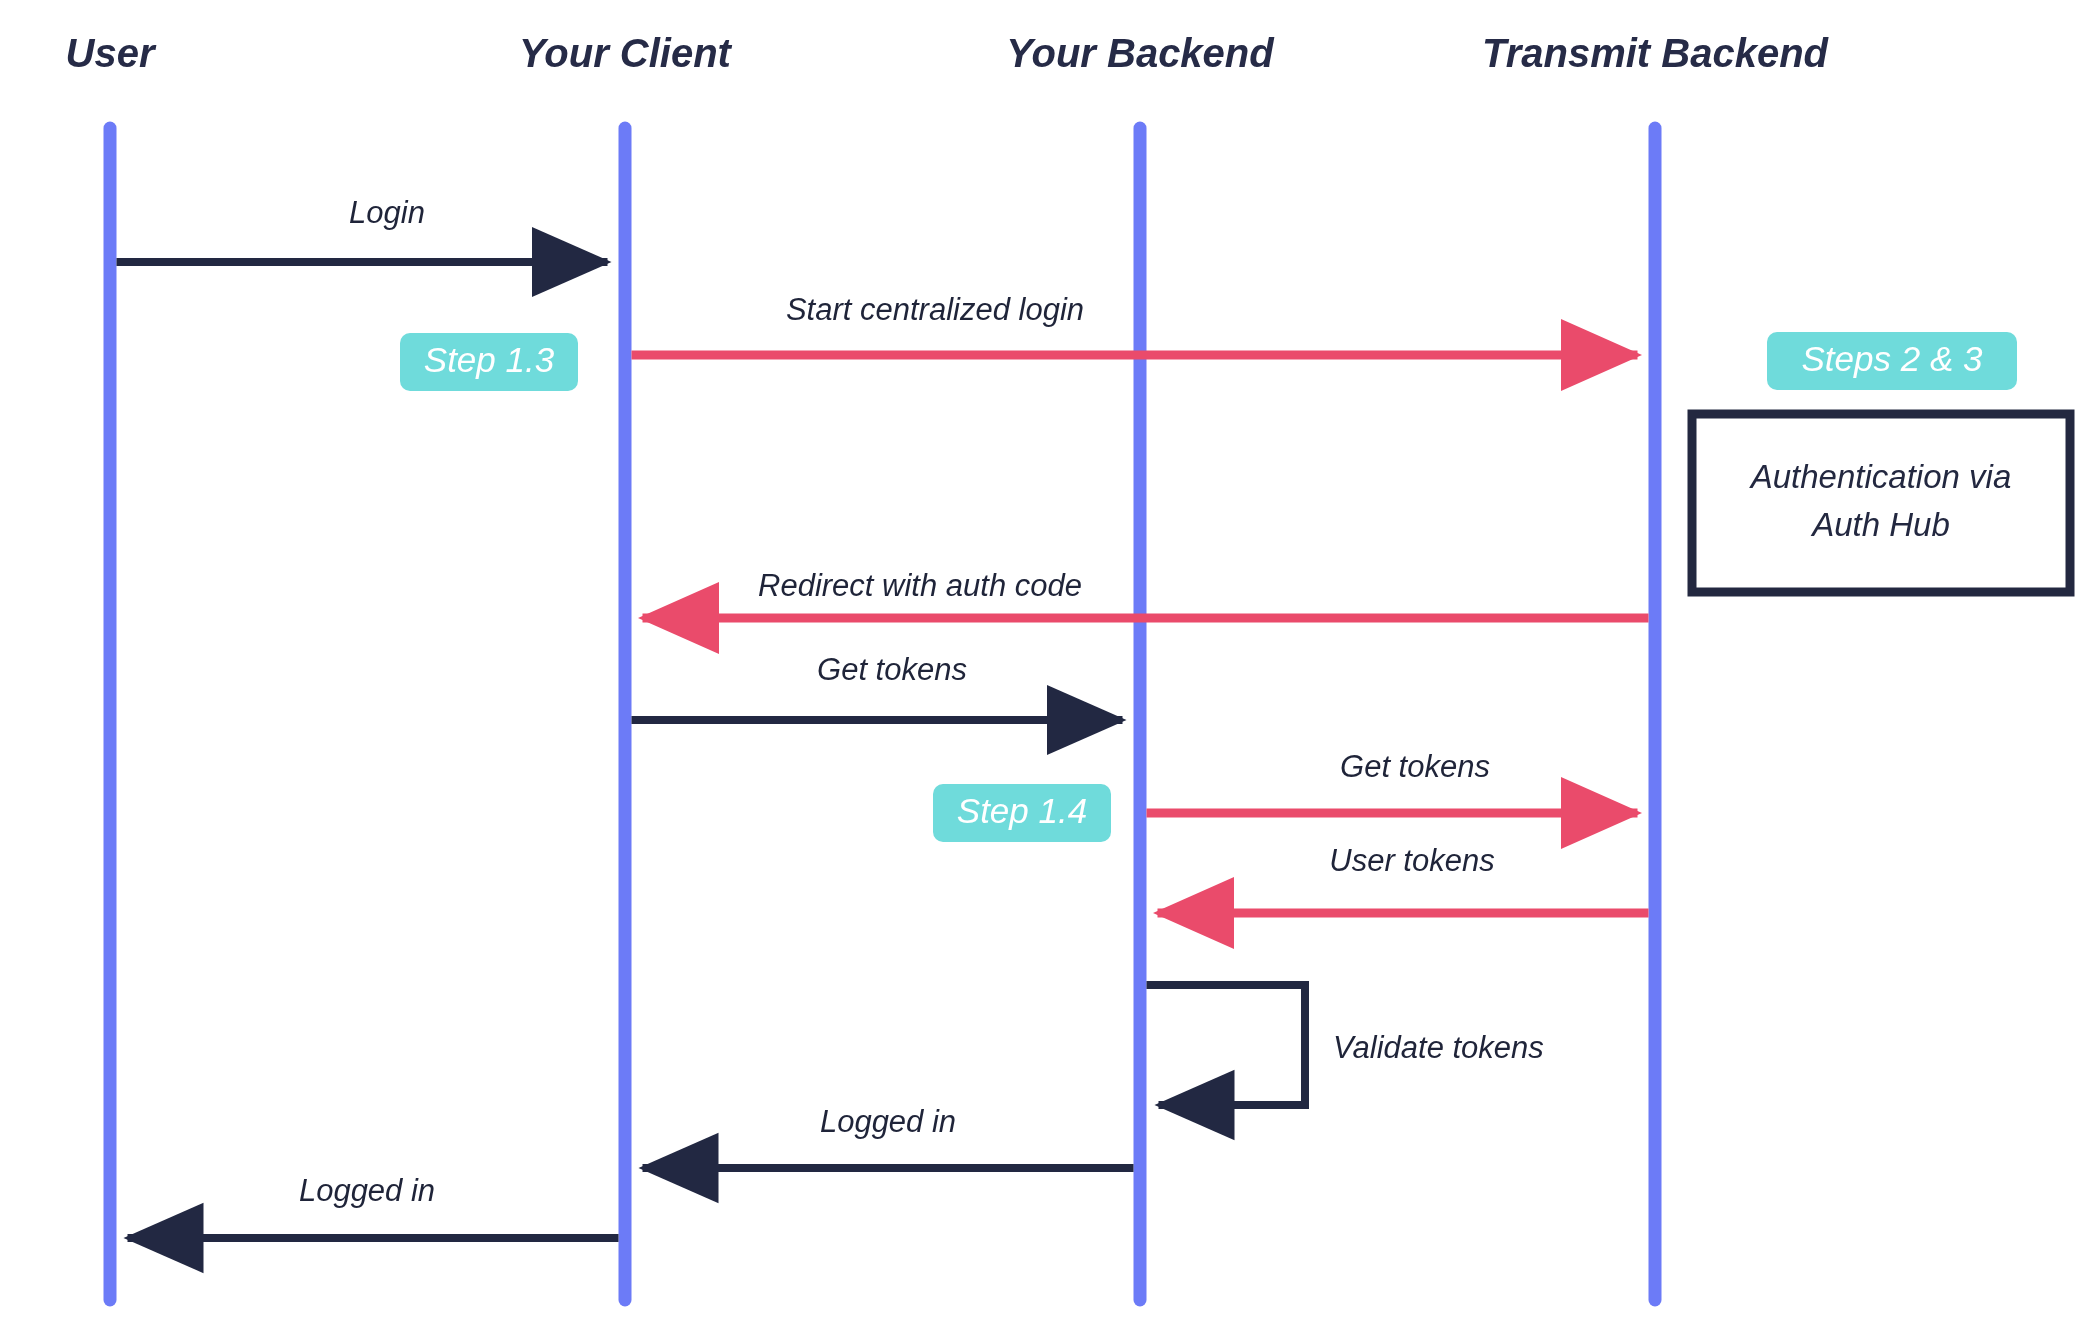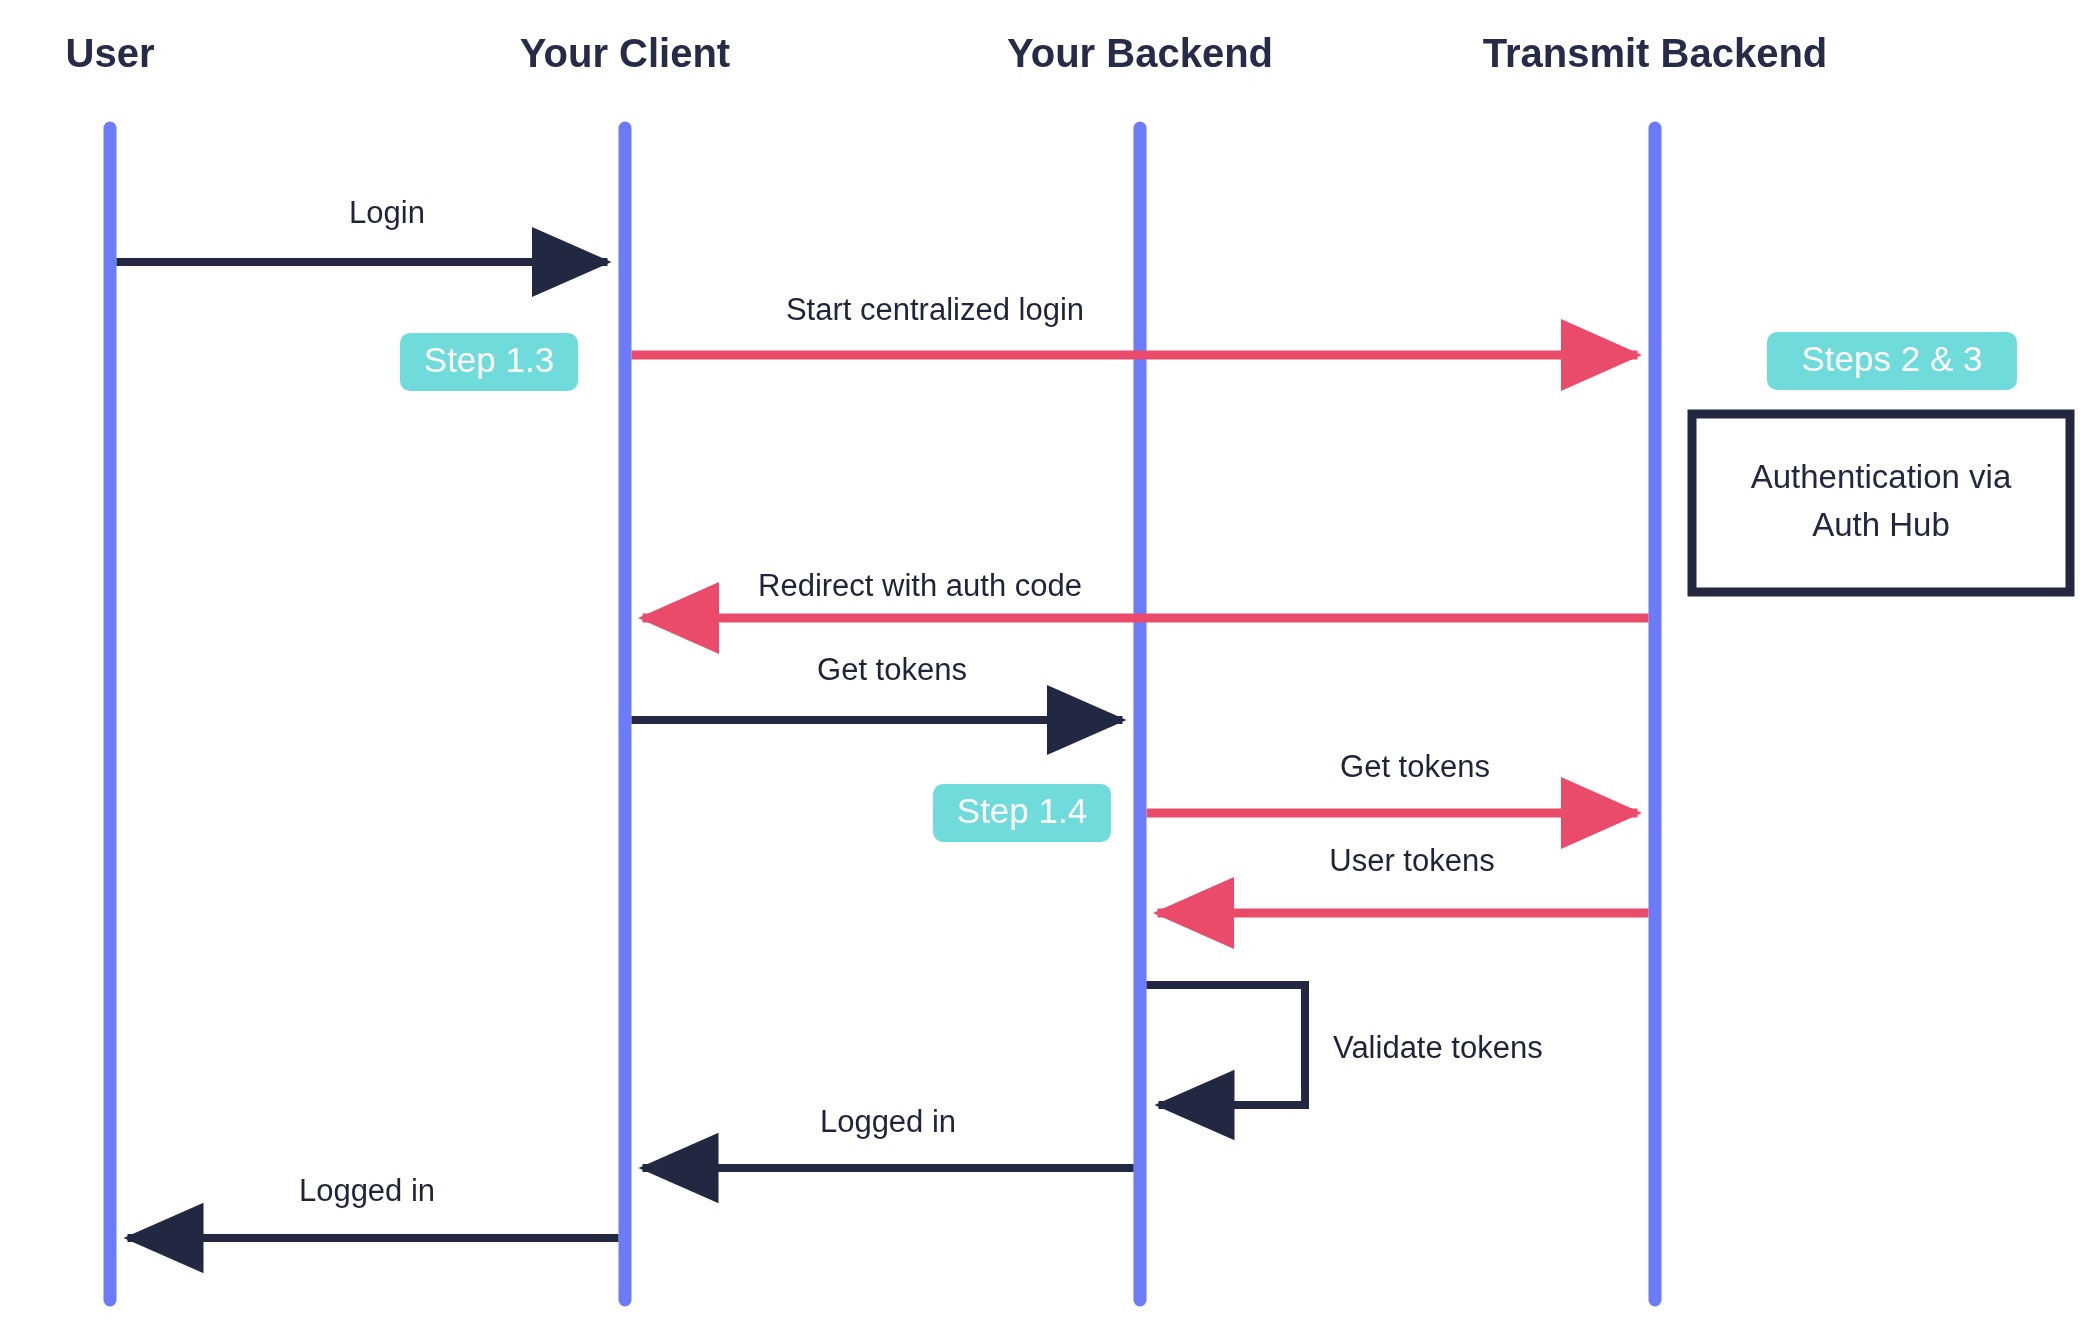--- a/index.html
+++ b/index.html
@@ -12,20 +12,21 @@
     width: 2096px;
     height: 1324px;
     overflow: hidden;
     font-family: "Liberation Sans", sans-serif;
   }
   #diagram-root {
     position: relative;
     width: 2096px;
     height: 1168px;
     background: #ffffff;
+    font-style: italic;
   }
   svg.seq-canvas {
     display: block;
     width: 2096px;
     height: 1324px;
   }
   .actor-title {
     font-family: "Liberation Sans", sans-serif;
     font-weight: bold;
     font-size: 40px;

